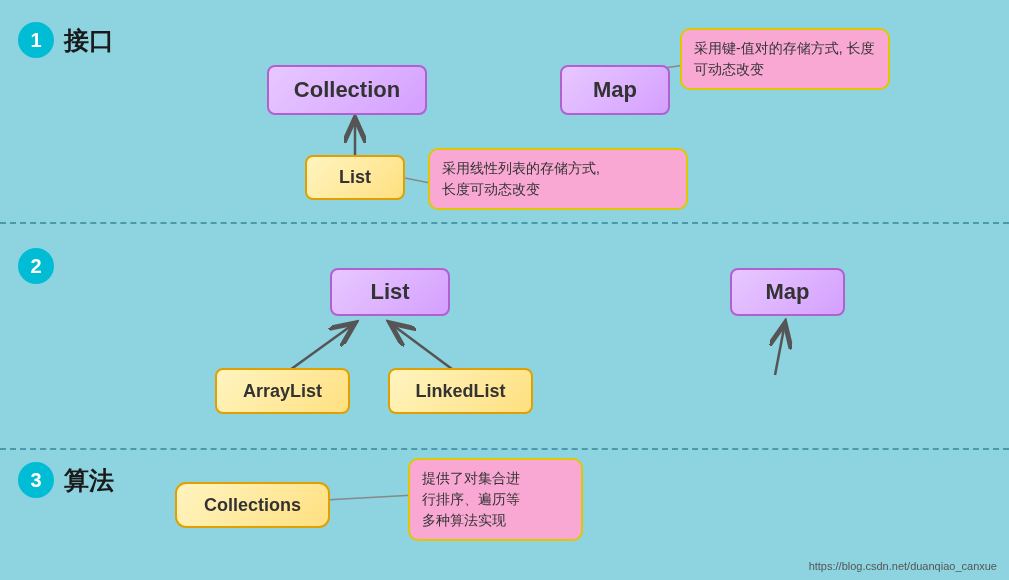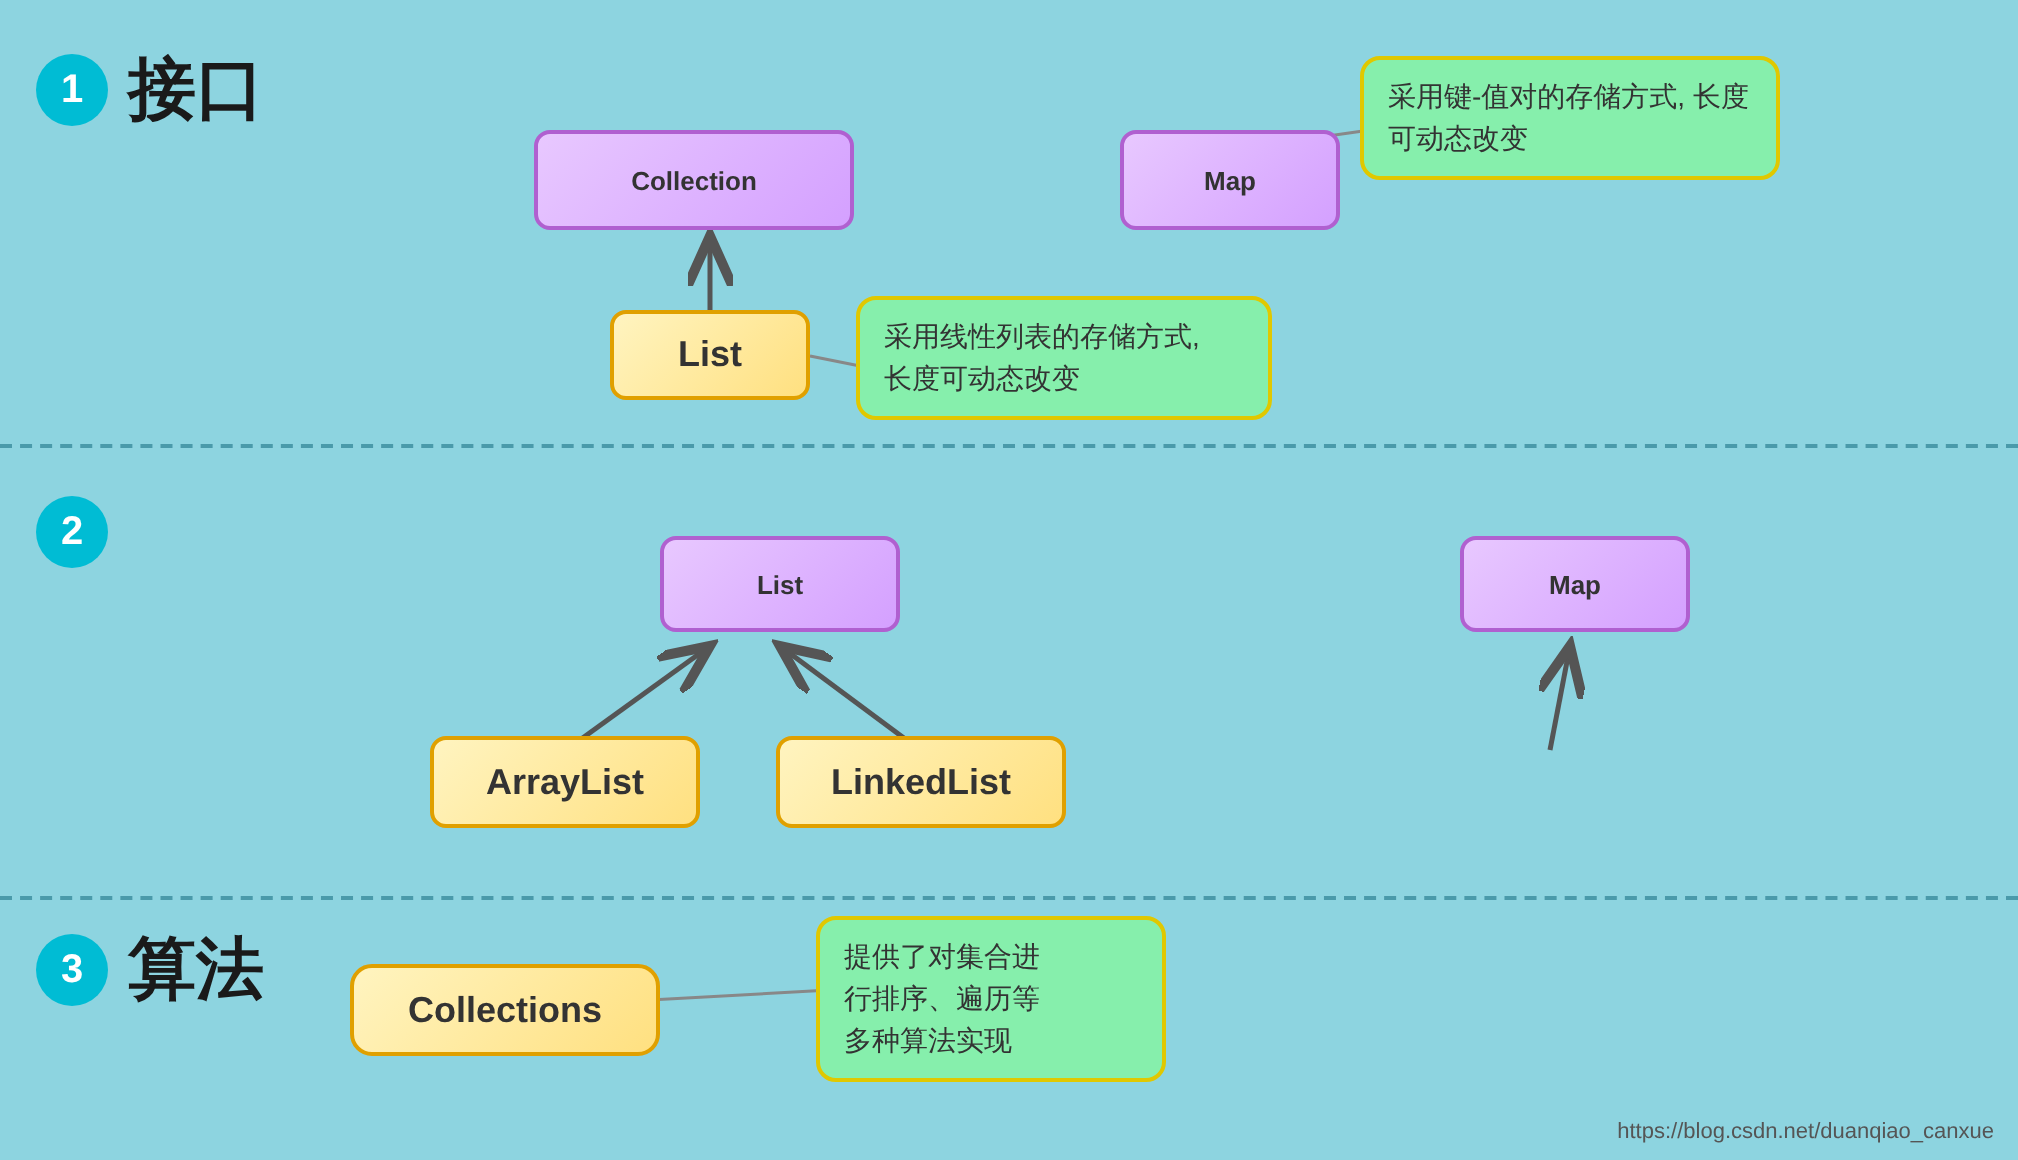--- a/index.html
+++ b/index.html
@@ -43,35 +43,35 @@
       border-radius: 50%;
       display: flex;
       align-items: center;
       justify-content: center;
       color: white;
       font-size: 20px;
       font-weight: bold;
     }
 
     .section-title {
-      font-size: 34px;
+      font-size: 25px;
       font-weight: bold;
       color: #1a1a1a;
     }
 
     
     .box-purple {
       position: absolute;
       background: linear-gradient(135deg, #e8c8ff, #d4a0ff);
       border: 2px solid #b060d0;
       border-radius: 8px;
       display: flex;
       align-items: center;
       justify-content: center;
-      font-size: 13px;
+      font-size: 22px;
       font-weight: bold;
       color: #333;
       padding: 8px 18px;
     }
 
     
     .box-orange {
       position: absolute;
       background: linear-gradient(135deg, #fff4c0, #ffe080);
       border: 2px solid #e0a000;
@@ -81,21 +81,21 @@
       justify-content: center;
       font-size: 18px;
       font-weight: bold;
       color: #333;
       padding: 8px 18px;
     }
 
     
     .callout {
       position: absolute;
-      background: #86efac;
+      background: #f9a8d4;
       border: 2px solid #e0c800;
       border-radius: 10px;
       padding: 8px 12px;
       font-size: 14px;
       color: #333;
       line-height: 1.5;
     }
 
     
     svg.arrows {
@@ -160,21 +160,21 @@
 
   <div class="box-orange" style="left:305px; top:155px; width:100px; height:45px;">
     <span>List</span>
   </div>
 
   <div class="callout" style="left:680px; top:28px; width:210px;">
     <span>采用键-值对的存储方式,
 长度可动态改变</span>
   </div>
 
-  <div class="callout" style="left:428px; top:148px; width:208px;">
+  <div class="callout" style="left:428px; top:148px; width:260px;">
     <span>采用线性列表的存储方式,<br>长度可动态改变</span>
   </div>
 
   <div class="divider" style="top: 222px;"></div>
 
   <div class="section-label" style="top: 248px; left: 18px;">
     <div class="section-number">2</div>
   </div>
 
   <div class="box-purple" style="left:330px; top:268px; width:120px; height:48px;">

